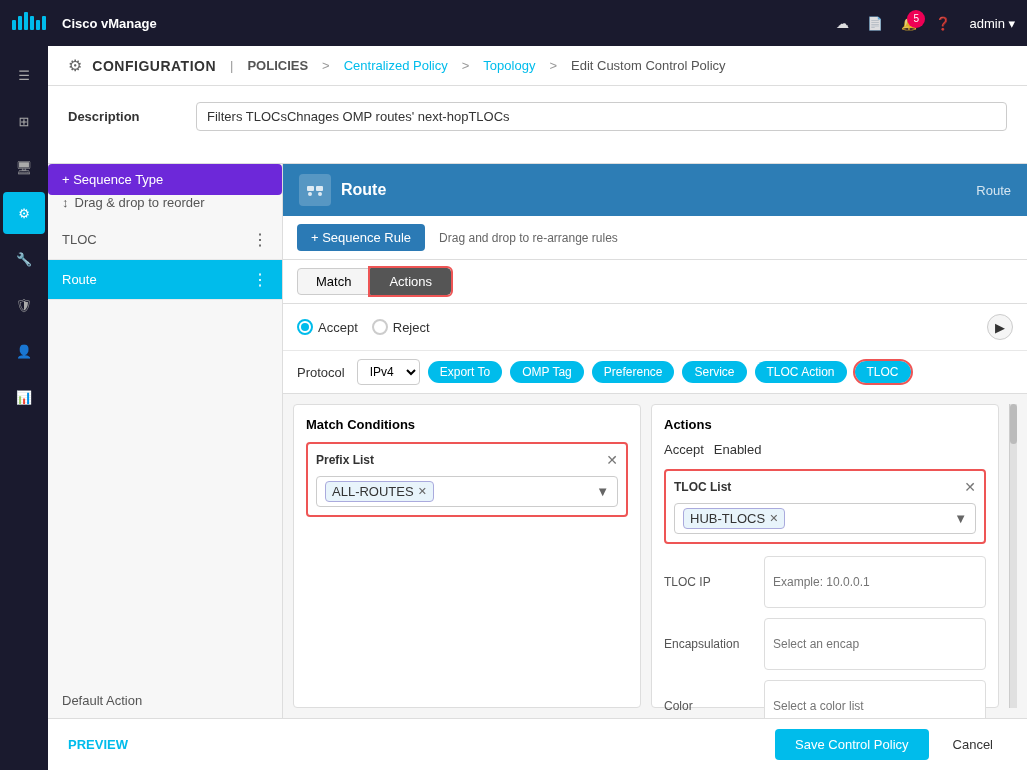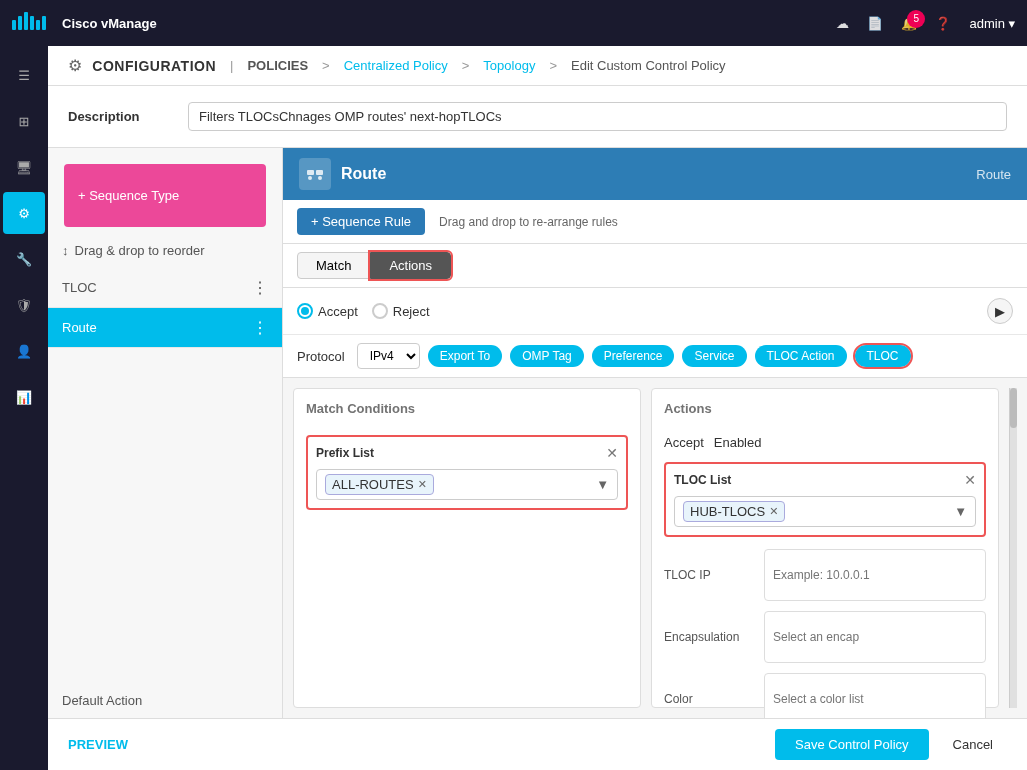--- a/index.html
+++ b/index.html
@@ -133,25 +133,25 @@
 
     
     .left-panel {
       width: 235px;
       background: #f7f7f7;
       border-right: 1px solid #ddd;
       display: flex;
       flex-direction: column;
     }
     .seq-type-btn {
-      background: #ec4899;
+      background: #6d28d9;
       color: white;
       border: none;
-      padding: 24px 14px;
-      margin: 16px;
+      padding: 8px 14px;
+      margin: 0;
       border-radius: 4px;
       cursor: pointer;
       display: flex;
       align-items: center;
       gap: 6px;
       font-size: 13px;
       font-weight: 500;
     }
     .drag-hint {
       display: flex;
@@ -325,21 +325,21 @@
     }
 
     
     .match-panel {
       background: white;
       border: 1px solid #ddd;
       border-radius: 4px;
       flex: 1;
       padding: 12px;
     }
-    .panel-title { font-size: 13px; font-weight: 700; color: #737373; margin-bottom: 19px; }
+    .panel-title { font-size: 13px; font-weight: 700; color: #000000; margin-bottom: 10px; }
 
     .prefix-box {
       border: 2px solid #e55;
       border-radius: 4px;
       padding: 8px;
       position: relative;
     }
     .prefix-box-header {
       display: flex;
       align-items: center;
@@ -519,21 +519,21 @@
       <span style="font-weight:700;font-size:13px;color:#555;">POLICIES</span>
       <span class="breadcrumb-sep"> &gt; </span>
       <span class="breadcrumb-link">Centralized Policy</span>
       <span class="breadcrumb-sep"> &gt; </span>
       <span class="breadcrumb-link">Topology</span>
       <span class="breadcrumb-sep"> &gt; </span>
       <span class="breadcrumb-current">Edit Custom Control Policy</span>
     </div>
 
     <div class="form-area">
-      <div class="form-row" style="margin-bottom:0;">
+      <div class="form-row" style="margin-bottom:16px;gap:8px;">
         <div class="form-label">Description</div>
         <input class="form-input" type="text" value="Filters TLOCsChnages OMP routes' next-hopTLOCs" style="">
       </div>
     </div>
 
     <div class="policy-editor">
 
       <div class="left-panel">
         <button class="seq-type-btn">+ Sequence Type</button>
         <div class="drag-hint">

